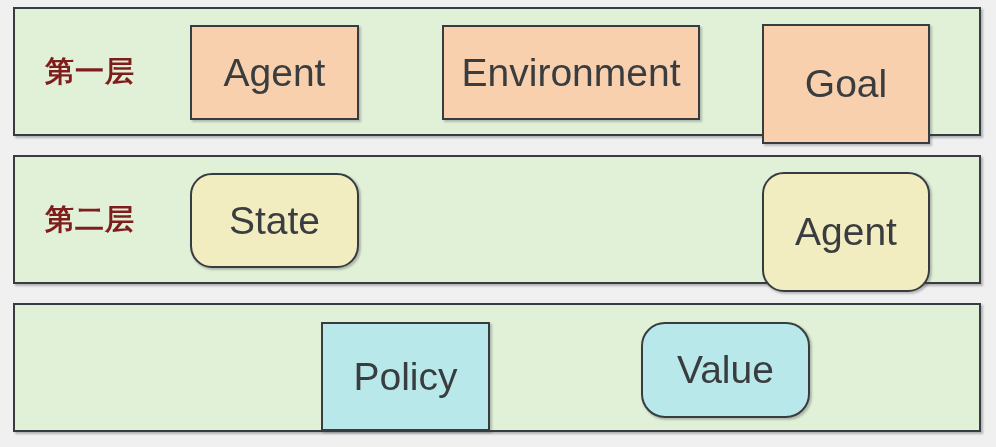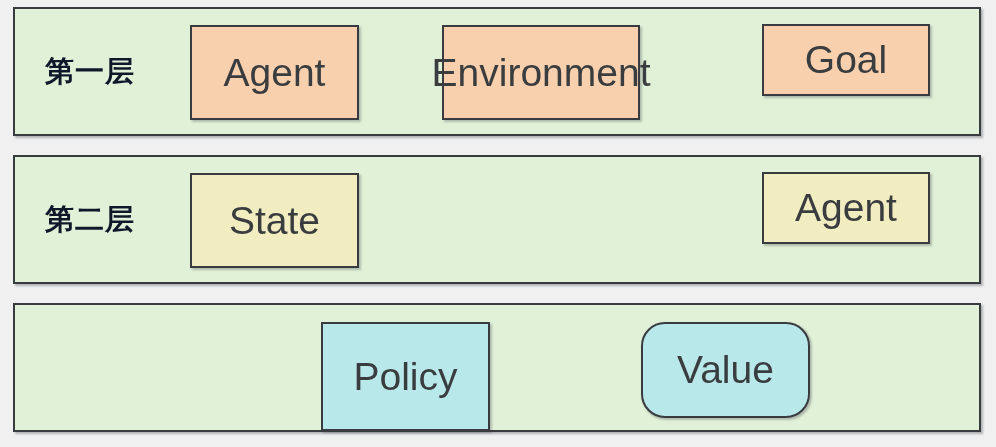--- a/index.html
+++ b/index.html
@@ -31,44 +31,44 @@
 
   .layer-label {
     position: absolute;
     left: 30px;
     top: 0;
     height: 100%;
     display: flex;
     align-items: center;
     font-size: 29px;
     font-weight: bold;
-    color: #0f172a;
+    color: #7f1d1d;
     letter-spacing: 1px;
   }
   .node-box {
     position: absolute;
     border: 2.5px solid #383c40;
     box-shadow: 1.5px 1.5px 2px rgba(60, 64, 68, 0.3);
     display: flex;
     align-items: center;
     justify-content: center;
     font-size: 39px;
     color: #3a3d3f;
     box-sizing: border-box;
   }
   
   .pos-a { left: 175px; top: 16px; width: 169px; height: 95px; }
-  .pos-b { left: 427px; top: 16px; width: 198px; height: 95px; }
-  .pos-c { left: 747px; top: 15px; width: 168px; height: 72px; }
+  .pos-b { left: 427px; top: 16px; width: 258px; height: 95px; }
+  .pos-c { left: 747px; top: 15px; width: 168px; height: 120px; }
   
   .pos-d { left: 306px; top: 17px; width: 169px; height: 109px; }
   .pos-e { left: 626px; top: 17px; width: 169px; height: 96px; border-radius: 24px; }
 
   .fill-orange { background: #f8d0ad; }
-  .fill-yellow { background: #f2edc1; }
+  .fill-yellow { background: #f2edc1; border-radius: 22px; }
   .fill-cyan   { background: #b9e8ea; }
 </style>
 </head>
 <body>
 
 <div id="canvas">
 
   <div class="layer-row" id="row-1">
     <div class="layer-label">第一层</div>
     <div class="node-box pos-a fill-orange">Agent</div>

